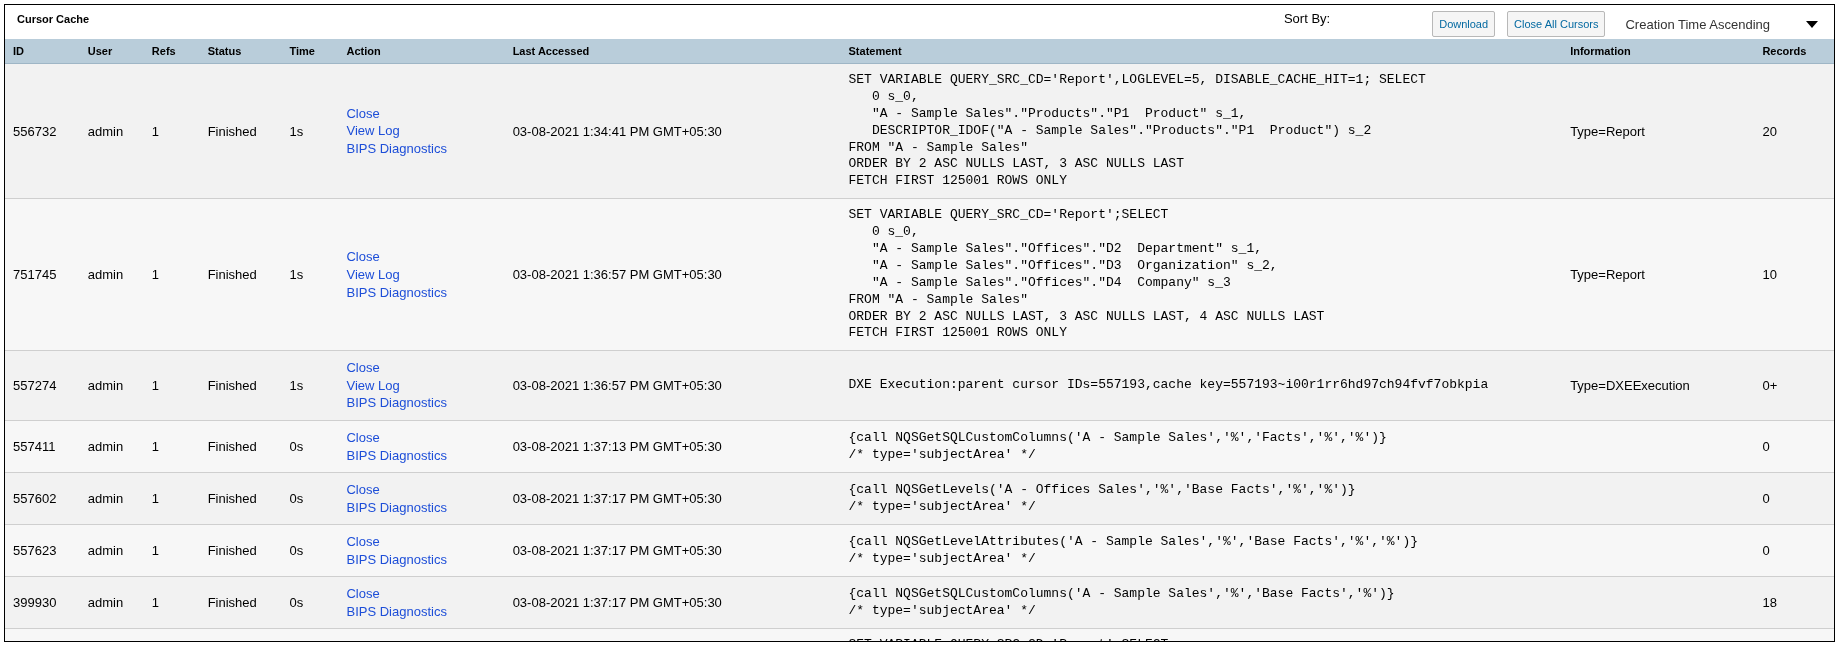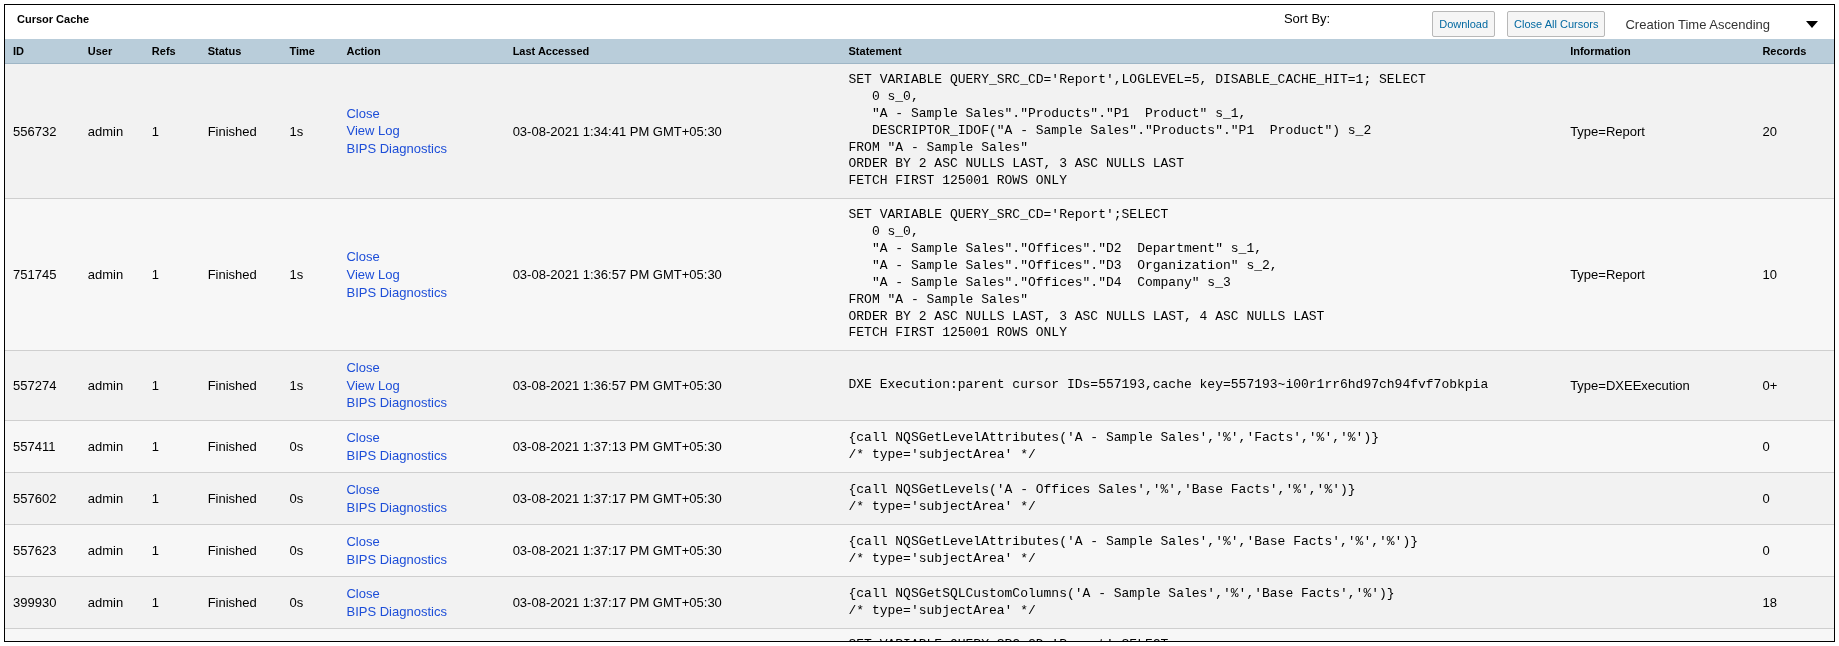--- a/index.html
+++ b/index.html
@@ -233,21 +233,21 @@
           <td>557411</td>
           <td>admin</td>
           <td>1</td>
           <td>Finished</td>
           <td>0s</td>
           <td class="actions">
             <a>Close</a>
             <a>BIPS Diagnostics</a>
           </td>
           <td>03-08-2021 1:37:13 PM GMT+05:30</td>
-          <td class="statement">{call NQSGetLevelAttributes('A - Sample Sales','%','Facts','%','%')}
+          <td class="statement">{call NQSGetSQLCustomColumns('A - Sample Sales','%','Facts','%','%')}
 /* type='subjectArea' */</td>
           <td></td>
           <td>0</td>
         </tr>
         <tr>
           <td>557602</td>
           <td>admin</td>
           <td>1</td>
           <td>Finished</td>
           <td>0s</td>

